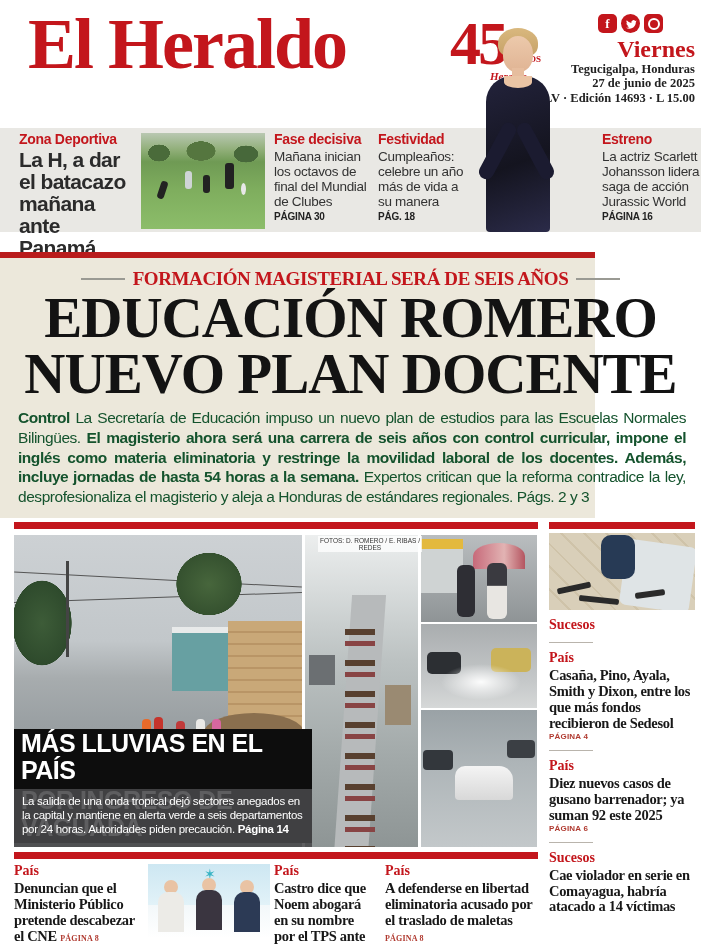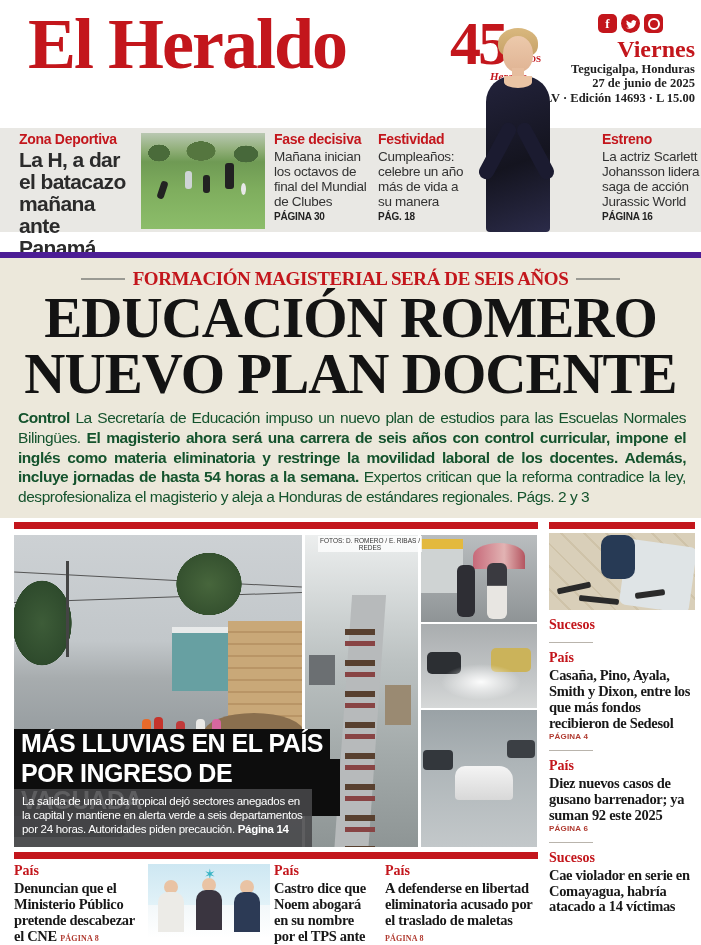--- a/index.html
+++ b/index.html
@@ -61,21 +61,21 @@
     background:linear-gradient(180deg,#ecc9ab,#e0b494);}
   .sc-neck{position:absolute;left:42px;top:40px;width:12px;height:12px;background:#e6bd9e;}
   .sc-body{position:absolute;left:16px;top:48px;width:64px;height:156px;
     background:linear-gradient(160deg,#23233c 0%,#14141f 55%,#2b2b49 100%);
     border-radius:26px 26px 4px 4px;}
   .sc-chest{position:absolute;left:34px;top:48px;width:28px;height:12px;background:#eac4a4;
     border-radius:0 0 50% 50%;}
   .sc-arm{position:absolute;width:15px;height:62px;background:#1b1b30;border-radius:8px;}
 
   
-  .main-story{left:0;top:252px;width:701px;height:260px;background:#ece8db;border-top:6px solid #4c1d95;}
+  .main-story{left:0;top:252px;width:595px;height:260px;background:#ece8db;border-top:6px solid #b91c1c;}
   .kicker-row{position:absolute;left:0;top:10px;width:701px;display:flex;align-items:center;justify-content:center;gap:8px;}
   .kicker{font-family:"Liberation Serif",serif;font-weight:bold;font-size:19px;color:#c3161c;letter-spacing:-0.4px;}
   .k-rule{width:44px;height:2px;background:#9a9a93;}
   .headline{position:absolute;left:0;top:32px;width:701px;text-align:center;
     font-family:"Liberation Serif",serif;font-weight:bold;color:#131313;
     font-size:57px;line-height:0.99;letter-spacing:-1px;}
   .deck{position:absolute;left:18px;top:150px;width:668px;font-size:15.5px;line-height:1.28;
     letter-spacing:-0.45px;color:#14532d;text-align:justify;}
   .deck b{letter-spacing:-0.45px;}
 
@@ -127,21 +127,21 @@
   .rs-car2{position:absolute;left:70px;top:24px;width:40px;height:24px;border-radius:5px;background:#cbb35a;}
   .rs-mist{position:absolute;left:20px;top:40px;width:80px;height:36px;border-radius:50%;
     background:radial-gradient(closest-side,rgba(255,255,255,.95),rgba(255,255,255,0));}
   .rain-flood{left:421px;top:710px;width:116px;height:137px;
     background:linear-gradient(180deg,#9aa2a6 0%,#aeb5b8 40%,#c3c8ca 100%);}
   .rf-car{position:absolute;left:34px;top:56px;width:58px;height:34px;border-radius:10px 14px 4px 4px;
     background:linear-gradient(180deg,#f4f4f4,#d8d8d8);}
   .rf-dark1{position:absolute;left:2px;top:40px;width:30px;height:20px;border-radius:4px;background:#33373c;}
   .rf-dark2{position:absolute;left:86px;top:30px;width:28px;height:18px;border-radius:4px;background:#3b3f44;}
 
-  .flood-head{left:14px;top:729px;width:326px;z-index:5;}
+  .flood-head{left:14px;top:729px;width:298px;z-index:5;}
   .fh-line{display:table;background:#0d0d0d;color:#fff;font-weight:bold;font-size:25px;
     letter-spacing:-0.5px;line-height:1.08;padding:1px 7px 2px 7px;}
   .flood-cap{left:14px;top:789px;width:298px;height:58px;z-index:5;background:rgba(72,72,74,.88);
     color:#fff;font-size:11.5px;line-height:1.22;letter-spacing:-0.3px;padding:5px 8px;box-sizing:border-box;}
 
   
   .right-col{left:549px;top:533px;width:146px;}
   .rc-photo{position:relative;width:146px;height:77px;overflow:hidden;
     background:repeating-linear-gradient(45deg,#d9cfb9 0 14px,#cfc3a9 14px 16px);}
   .rc-sheet{position:absolute;left:74px;top:10px;width:70px;height:66px;background:#dfe4e6;

